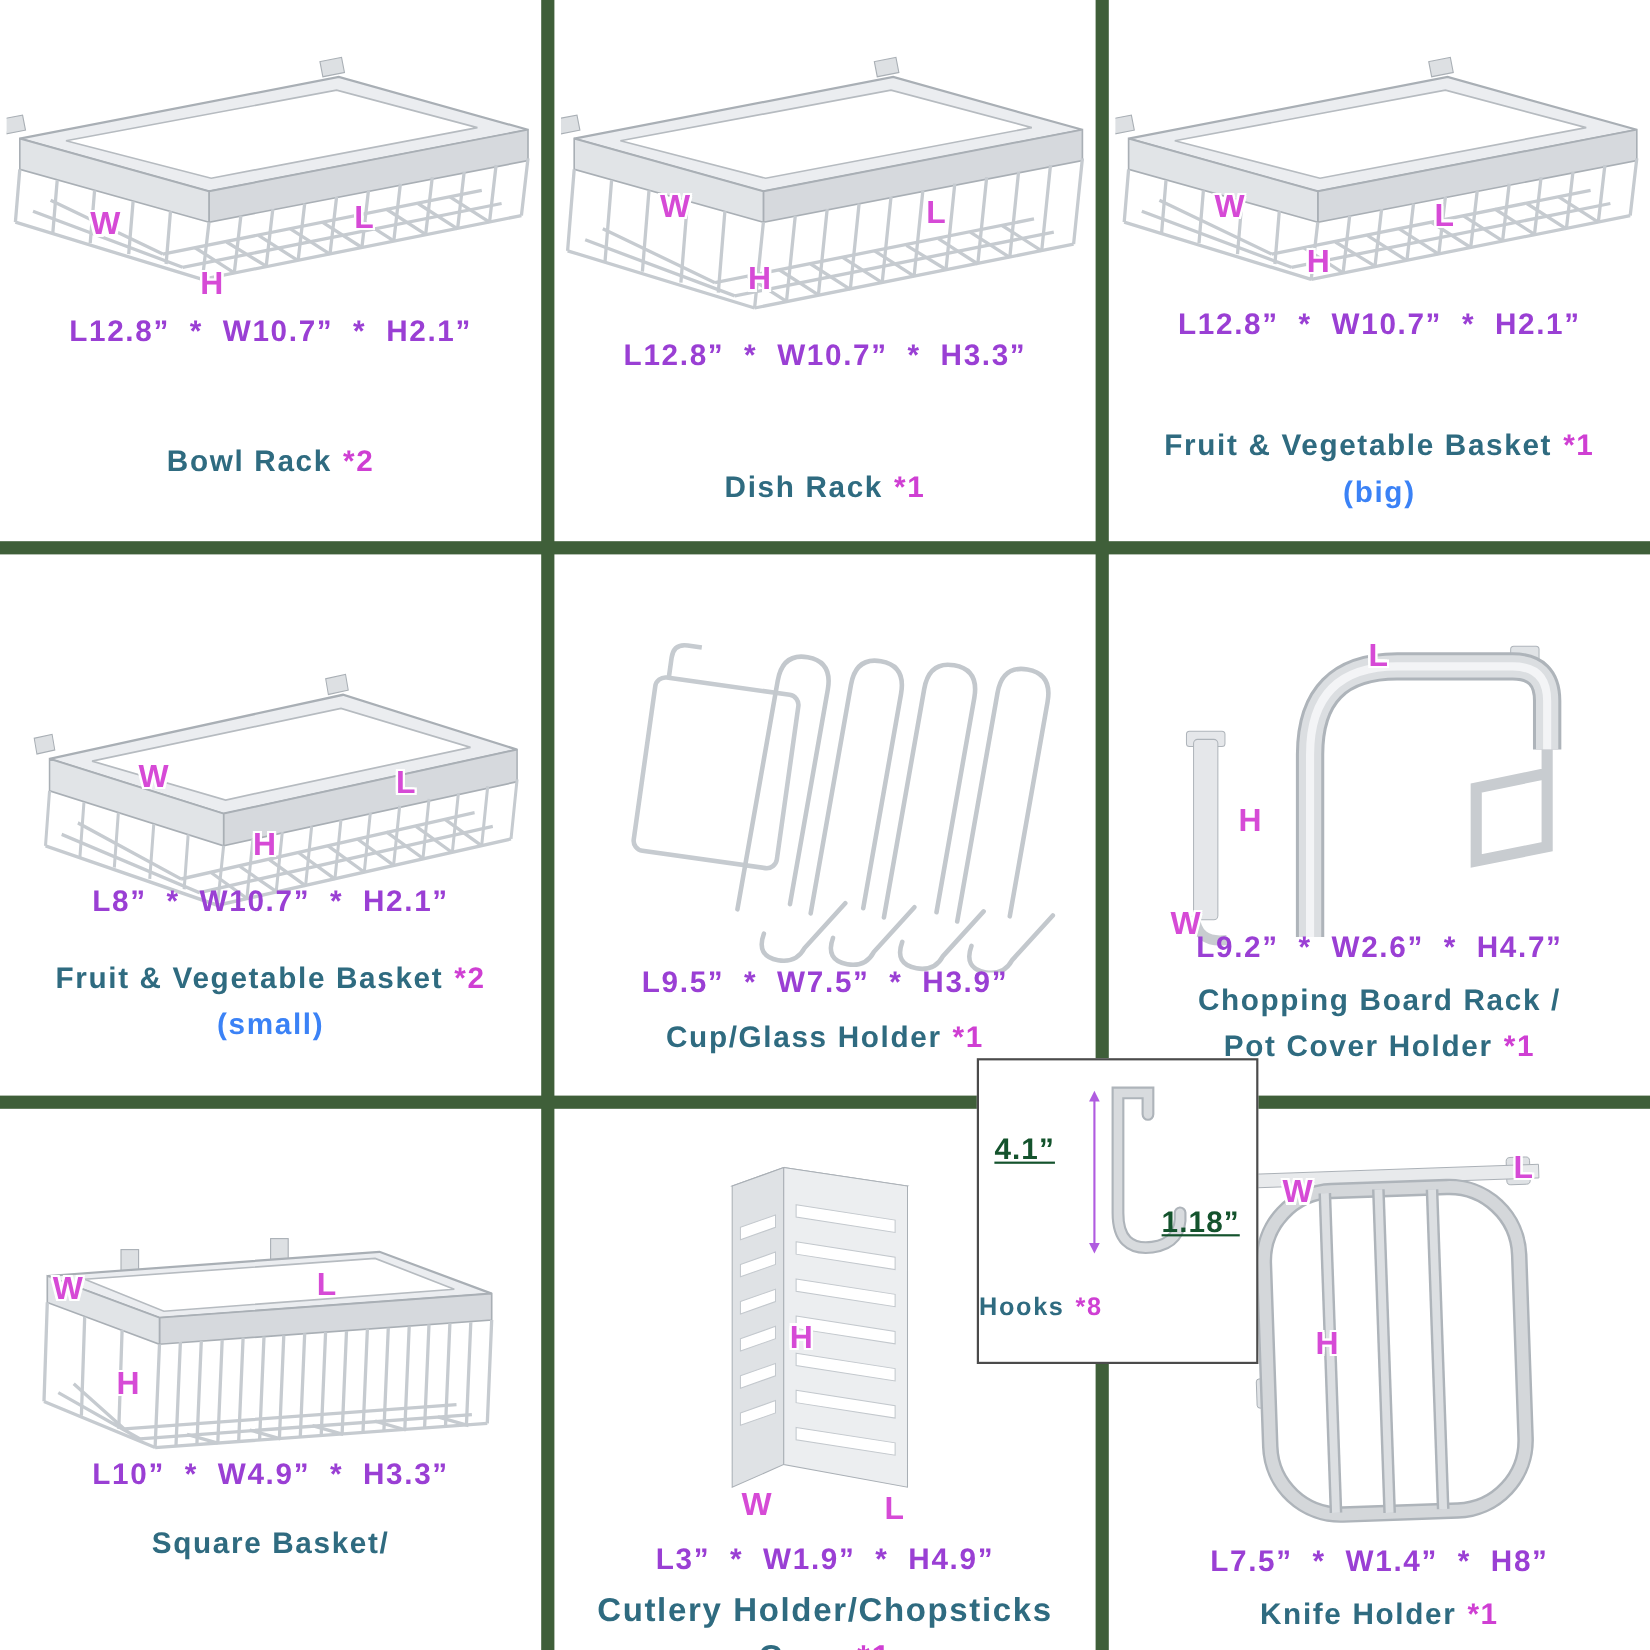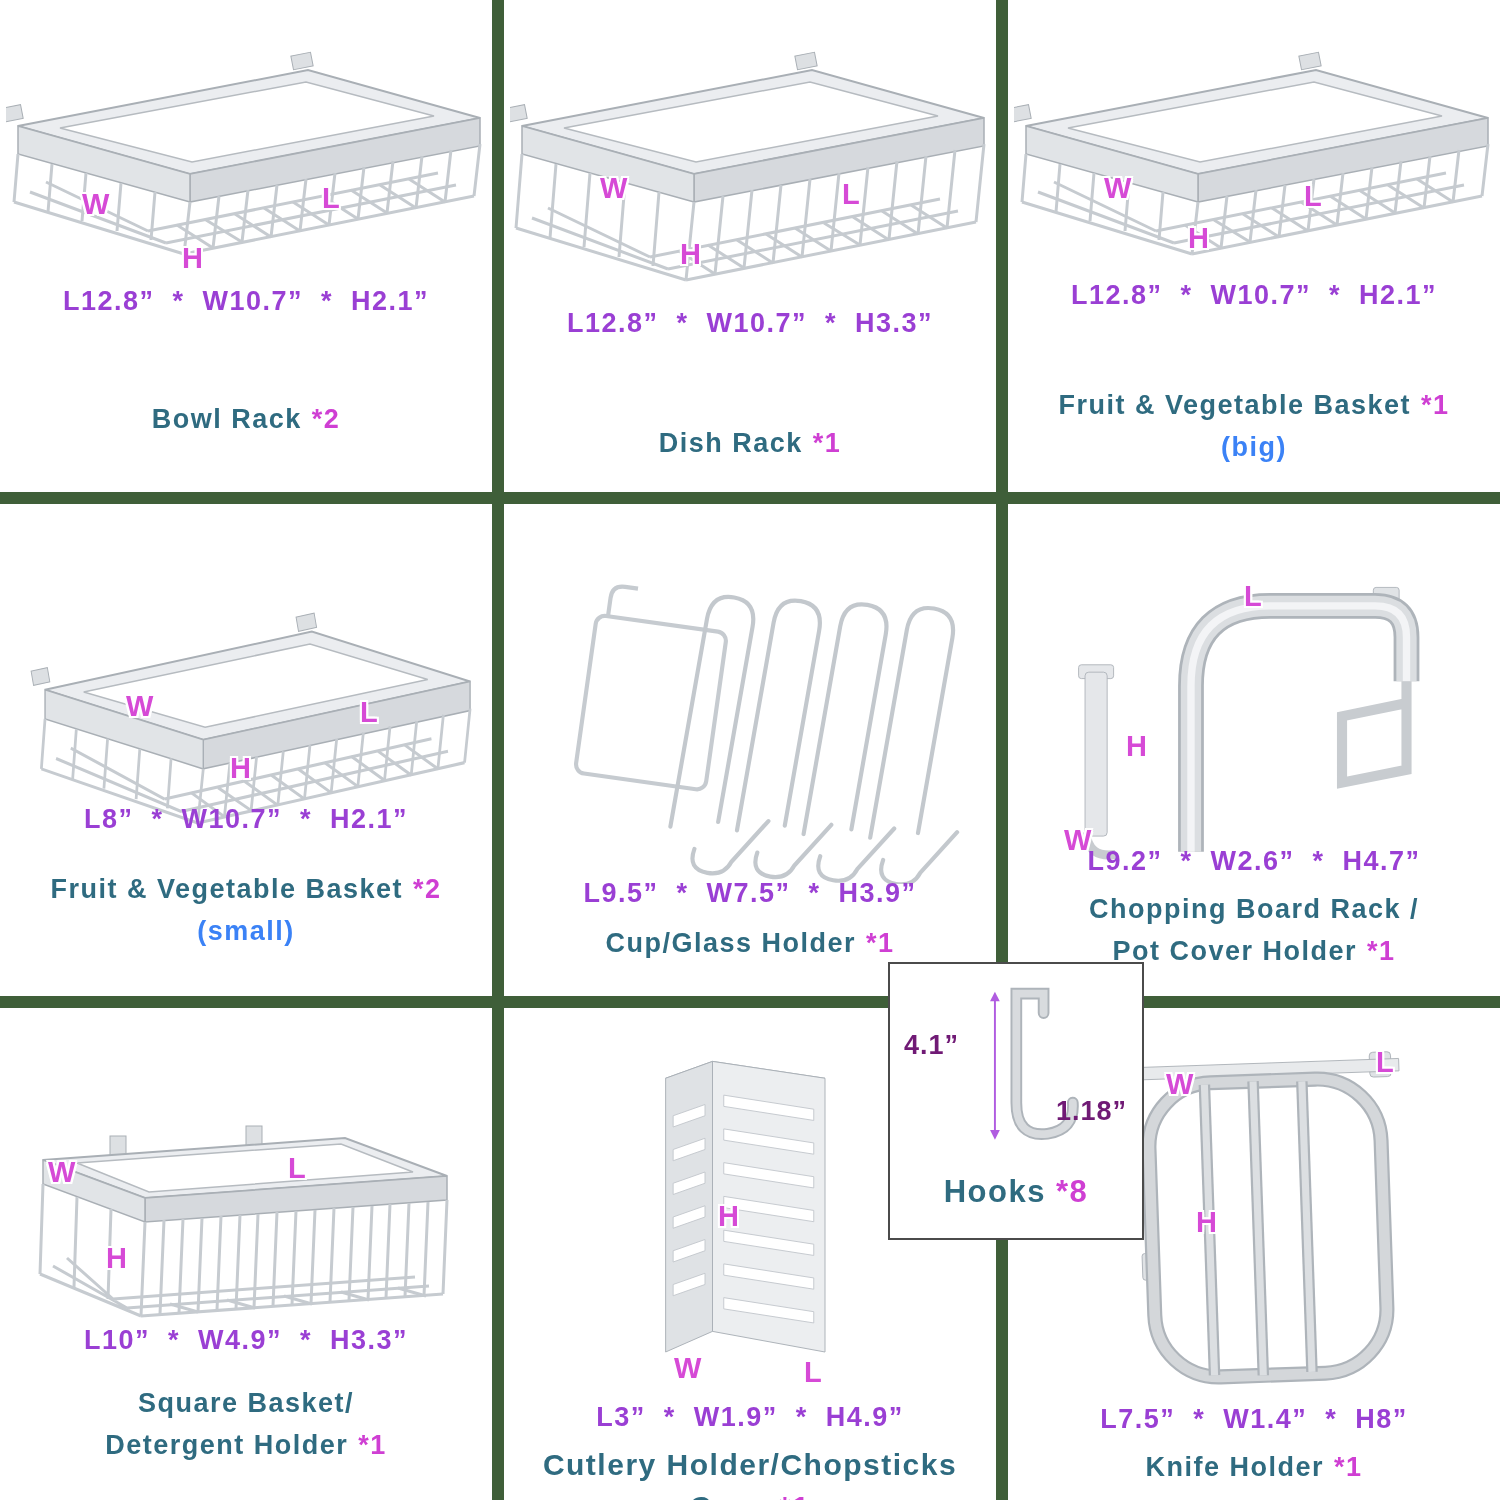--- a/index.html
+++ b/index.html
@@ -29,24 +29,24 @@
   .count{color:#cf3fd3;margin-left:10px;}
   .subtitle{color:#3b82f6;}
   .axis{
     position:absolute;color:#d64ad6;font-size:29px;font-weight:bold;
     text-shadow:-2px -2px 0 #fff,2px -2px 0 #fff,-2px 2px 0 #fff,2px 2px 0 #fff,0 2px 0 #fff,0 -2px 0 #fff,2px 0 0 #fff,-2px 0 0 #fff;
   }
   #hooks-box{
     position:absolute;left:888px;top:962px;width:252px;height:274px;
     background:#ffffff;border:2px solid #4b4b4b;z-index:10;
   }
-  .hooks-dim{position:absolute;color:#701a75;font-size:27px;font-weight:bold;letter-spacing:1px;}
+  .hooks-dim{position:absolute;color:#14532d;font-size:27px;font-weight:bold;letter-spacing:1px;text-decoration:underline;}
   .hooks-title{
-    position:absolute;left:0;top:210px;width:100%;text-align:center;
-    color:#2f6b80;font-size:31px;font-weight:bold;letter-spacing:1.5px;
+    position:absolute;left:0;top:210px;width:100%;
+    color:#2f6b80;font-size:23px;font-weight:bold;letter-spacing:1.5px;
   }
   svg{display:block;}
 </style>
 </head>
 <body>
 
 <svg width="0" height="0" style="position:absolute" aria-hidden="true">
 <defs>
   <g id="rim">
     <rect x="-2" y="76" width="18" height="14" fill="#dde0e3" stroke="#a9afb5" transform="rotate(-11 8 83)"></rect>
@@ -207,21 +207,20 @@
           <path d="M183,244L155,236M240,240L212,232M297,236L269,228M354,232L326,224M411,228L383,220"></path>
         </g>
       </svg>
     </div>
     <span class="axis" style="left:48px;top:148px">W</span>
     <span class="axis" style="left:288px;top:144px">L</span>
     <span class="axis" style="left:106px;top:234px">H</span>
     <div class="dims" style="top:317px">L10”  *  W4.9”  *  H3.3”</div>
     <div class="title" style="top:374px">
       <div>Square Basket/</div>
-      <div><span>Detergent Holder</span><span class="count">*1</span></div>
     </div>
   </div>
 
   <div class="cell">
     <div class="illus" style="left:86px;top:14px">
       <svg width="320" height="375" viewBox="0 0 320 400">
         <polygon points="70,60 120,42 240,60 188,80" fill="#c6cacd" stroke="#a9afb5"></polygon>
         <polygon points="70,60 120,42 120,330 70,352" fill="#dfe2e5" stroke="#a9afb5"></polygon>
         <polygon points="120,42 240,60 240,352 120,330" fill="#eceef0" stroke="#a9afb5"></polygon>
         <g fill="#ffffff" stroke="#c3c8cd" stroke-width="1">

